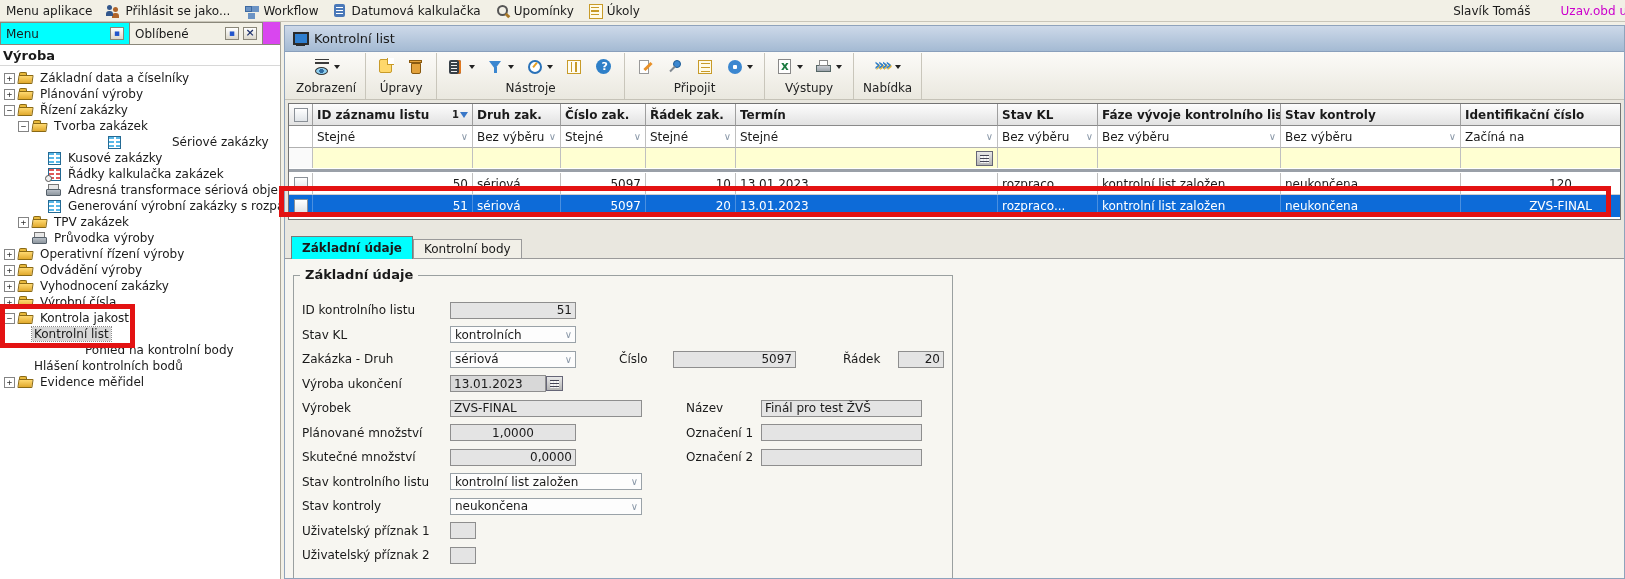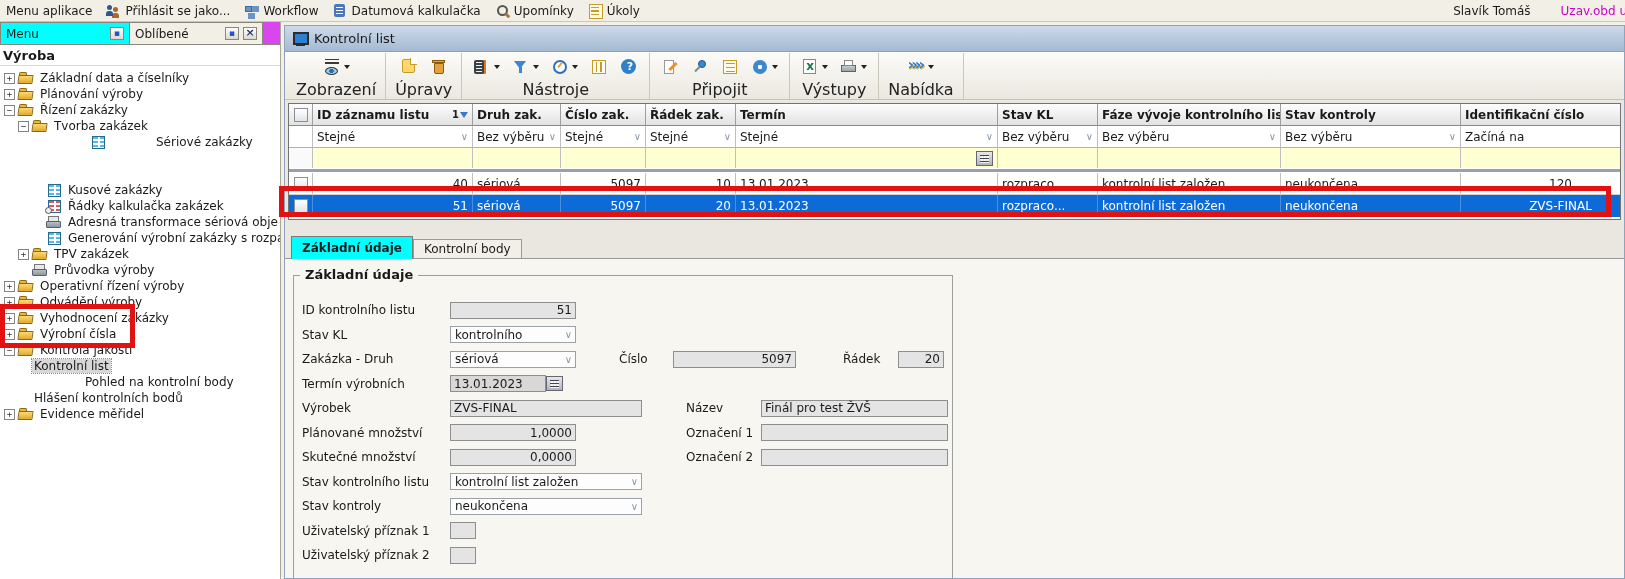--- a/index.html
+++ b/index.html
@@ -75,21 +75,21 @@
   .wicon{width:16px;height:14px;position:relative;flex:none}
   .wicon::before{content:"";position:absolute;left:1px;top:0;width:12px;height:9px;background:#2f7fd0;border:2px solid #2b2b2b}
   .wicon::after{content:"";position:absolute;left:4px;bottom:0;width:9px;height:2px;background:#2b2b2b}
 
   
   .toolbar{height:46px;flex:none;background:linear-gradient(#fcfbf8,#eae8df);border-bottom:1px solid #c5c2b7;
            display:flex;padding:1px 2px 0}
   .tgroup{display:flex;flex-direction:column;align-items:center;padding:1px 9px 0;border-right:1px solid #c9c6bb}
   .ticons{height:26px;display:flex;align-items:center;gap:8px}
   .tbtn2{display:inline-flex;align-items:center;padding:1px 2px;cursor:pointer}
-  .tglabel{font-size:16px;color:#222;padding-top:1px}
+  .tglabel{font-size:12px;color:#222;padding-top:1px}
   .dd{width:0;height:0;border-left:3.5px solid transparent;border-right:3.5px solid transparent;border-top:4px solid #222;margin-left:3px}
 
   
   .ic{display:inline-block;width:18px;height:18px;position:relative;flex:none}
   .ic::before,.ic::after{content:"";position:absolute;box-sizing:border-box}
   .ic-view::before{left:2px;right:2px;top:1px;height:7px;background:repeating-linear-gradient(to bottom,#3a3a3a 0 1.5px,transparent 1.5px 3.5px)}
   .ic-view::after{left:2px;width:13px;height:8px;bottom:1px;border-radius:50%;border:1px solid #333;
                   background:radial-gradient(circle at 50% 50%,#2d6aa0 0 2px,#8fd0f0 2.5px 5px,#4a6a80 5.5px)}
   .ic-editpage::before{left:2px;top:1px;width:13px;height:14px;background:#ffd86b;border:1px solid #c89b29;border-radius:2px}
   .ic-editpage::after{right:1px;top:0;width:7px;height:7px;background:#fff;border-left:1px solid #c89b29;border-bottom:1px solid #c89b29}
@@ -158,21 +158,21 @@
   .gbox{position:relative;border:1px solid #9aa0a0;margin:16px 0 0 8px;width:660px;height:400px;box-sizing:border-box;padding-top:22px}
   .gboxleg{position:absolute;top:-9px;left:6px;background:#f7f6f1;padding:0 5px;font-weight:bold;font-size:13px}
   .frow{position:relative;height:24.5px;display:flex;align-items:center;padding-left:8px}
   .flab{width:148px;flex:none}
   .finp{height:17px;box-sizing:border-box;font-size:12px;display:inline-flex;align-items:center}
   .k-readonly{background:#e4e4e4;border:1px solid #8e8e8e;padding:0 3px}
   .k-combo{background:#fdfdfd;border:1px solid #9aa2a8;padding:0 3px 0 4px}
   .k-combo .ftxt{flex:1;overflow:hidden;white-space:nowrap}
   .dwrap{display:inline-flex;align-items:center}
   .dfield{background:#d8d8d8;border:1px solid #8e8e8e;height:17px;line-height:16px;padding:0 3px;box-sizing:border-box;width:96px}
-  .sz-s{width:126px}.sz-l{width:192px}.sz-num{width:123px}.sz-radek{width:46px}.sz-name{width:187px}.sz-flag{width:26px}
+  .sz-s{width:126px}.sz-l{width:192px}.sz-num{width:123px}.sz-radek{width:46px}.sz-name{width:161px}.sz-flag{width:26px}
   .slot-num-label{position:absolute;left:325px;width:auto}
   .slot-num-input{position:absolute;left:379px}
   .slot-radek-label{position:absolute;left:549px;width:auto}
   .slot-radek-input{position:absolute;left:604px}
   .slot-name-label{position:absolute;left:392px;width:auto}
   .slot-name-input{position:absolute;left:467px}
 
   
   .anno{position:absolute;border:5px solid #e31212;z-index:40;pointer-events:none;box-sizing:border-box}
   .anno-tree{left:0;top:304px;width:135px;height:44px}
@@ -246,26 +246,26 @@
             <div class="titem" style="padding-left: 4px;">
               <span class="texp">−</span>
               <span class="ti ti-folder"></span>
               <span class="tlab">Řízení zakázky</span>
             </div>
             <div class="titem" style="padding-left: 18px;">
               <span class="texp">−</span>
               <span class="ti ti-folder"></span>
               <span class="tlab">Tvorba zakázek</span>
             </div>
-            <div class="titem" style="padding-left: 32px; gap: 44px;">
+            <div class="titem" style="padding-left: 48px; gap: 44px;">
               <span class="texp empty"></span>
               <span class="ti ti-table"></span>
               <span class="tlab">Sériové zakázky</span>
             </div>
-            <div class="titem" style="padding-left: 32px; margin-top: 32px;">
+            <div class="titem" style="padding-left: 32px;">
               <span class="texp empty"></span>
               <span class="ti ti-table"></span>
               <span class="tlab">Kusové zakázky</span>
             </div>
             <div class="titem" style="padding-left: 32px;">
               <span class="texp empty"></span>
               <span class="ti ti-tableclock"></span>
               <span class="tlab">Řádky kalkulačka zakázek</span>
             </div>
             <div class="titem" style="padding-left: 32px;">
@@ -532,21 +532,21 @@
             <div class="gcell" style="width: 180px;"></div>
             <div class="gcell" style="width: 200px;"></div>
           </div>
         <div class="gsep"></div>
         <div id="gbody">
             <div class="grow">
               <div class="gcell" style="width: 24px;">
                 <span class="cbx"></span>
               </div>
               <div class="gcell ar" style="width: 160px;">
-                <span>40</span>
+                <span>50</span>
               </div>
               <div class="gcell" style="width: 88px;">
                 <span>sériová</span>
               </div>
               <div class="gcell ar" style="width: 85px;">
                 <span>5097</span>
               </div>
               <div class="gcell ar" style="width: 90px;">
                 <span>10</span>
               </div>
@@ -614,60 +614,60 @@
           <div id="formrows">
               <div class="frow">
                 <span class="flab">ID kontrolního listu</span>
                 <span class="finp k-readonly sz-s ar">
                   <span class="ftxt" style="text-align: right; flex: 1 1 0%;">51</span>
                 </span>
               </div>
               <div class="frow">
                 <span class="flab">Stav KL</span>
                 <span class="finp k-combo sz-s">
-                  <span class="ftxt">kontrolního</span>
+                  <span class="ftxt">kontrolních</span>
                   <span class="chevg">∨</span>
                 </span>
               </div>
               <div class="frow">
                 <span class="flab">Zakázka - Druh</span>
                 <span class="finp k-combo sz-s">
                   <span class="ftxt">sériová</span>
                   <span class="chevg">∨</span>
                 </span>
                 <span class="flab slot-num-label">Číslo</span>
                 <span class="finp k-readonly sz-num slot-num-input ar">
                   <span class="ftxt" style="text-align: right; flex: 1 1 0%;">5097</span>
                 </span>
                 <span class="flab slot-radek-label">Řádek</span>
                 <span class="finp k-readonly sz-radek slot-radek-input ar">
                   <span class="ftxt" style="text-align: right; flex: 1 1 0%;">20</span>
                 </span>
               </div>
               <div class="frow">
-                <span class="flab">Termín výrobních</span>
+                <span class="flab">Výroba ukončení</span>
                 <span class="dwrap finp">
                   <span class="dfield">13.01.2023</span>
                   <span class="calbtn"></span>
                 </span>
               </div>
               <div class="frow">
                 <span class="flab">Výrobek</span>
                 <span class="finp k-readonly sz-l">
                   <span class="ftxt">ZVS-FINAL</span>
                 </span>
                 <span class="flab slot-name-label">Název</span>
                 <span class="finp k-readonly sz-name slot-name-input">
                   <span class="ftxt">Finál pro test ŽVŠ</span>
                 </span>
               </div>
               <div class="frow">
                 <span class="flab">Plánované množství</span>
                 <span class="finp k-readonly sz-s ar">
-                  <span class="ftxt" style="text-align: right; flex: 1 1 0%;">1,0000</span>
+                  <span class="ftxt" style="text-align: center; flex: 1 1 0%;">1,0000</span>
                 </span>
                 <span class="flab slot-name-label">Označení 1</span>
                 <span class="finp k-readonly sz-name slot-name-input">
                   <span class="ftxt"></span>
                 </span>
               </div>
               <div class="frow">
                 <span class="flab">Skutečné množství</span>
                 <span class="finp k-readonly sz-s ar">
                   <span class="ftxt" style="text-align: right; flex: 1 1 0%;">0,0000</span>

